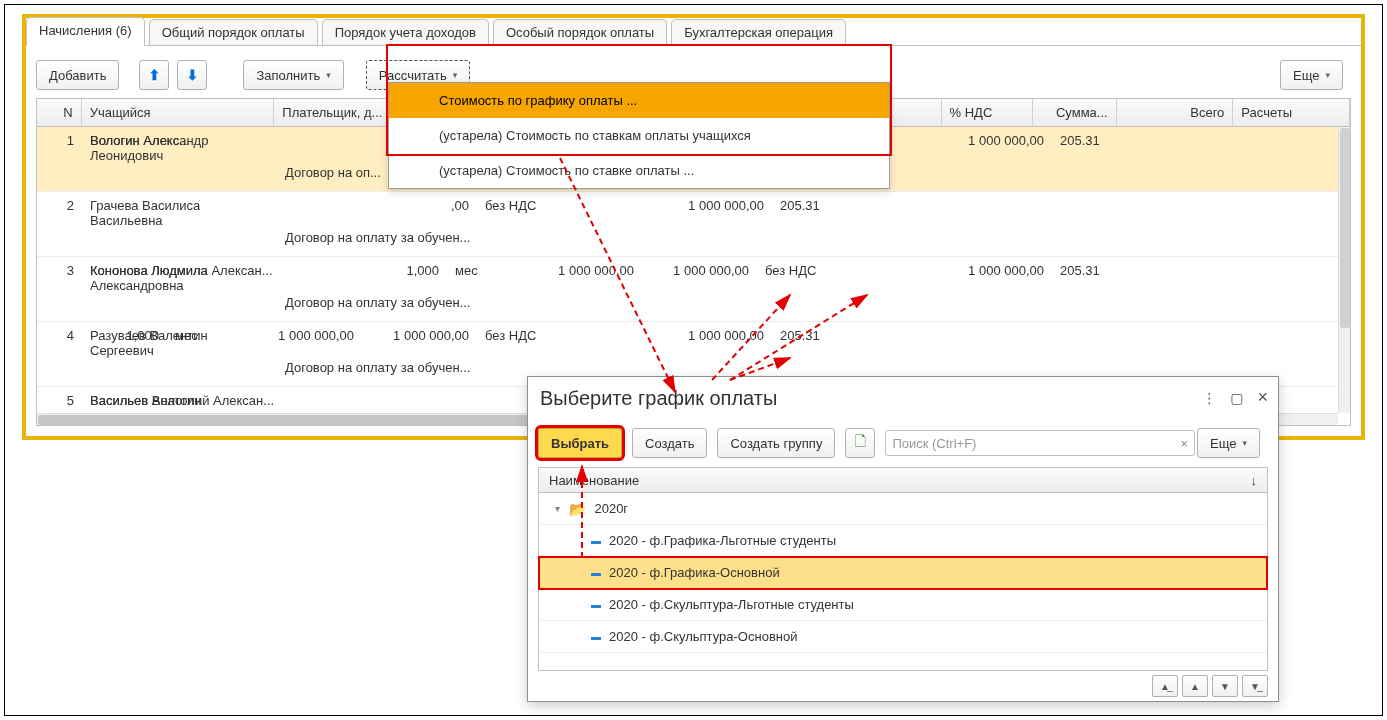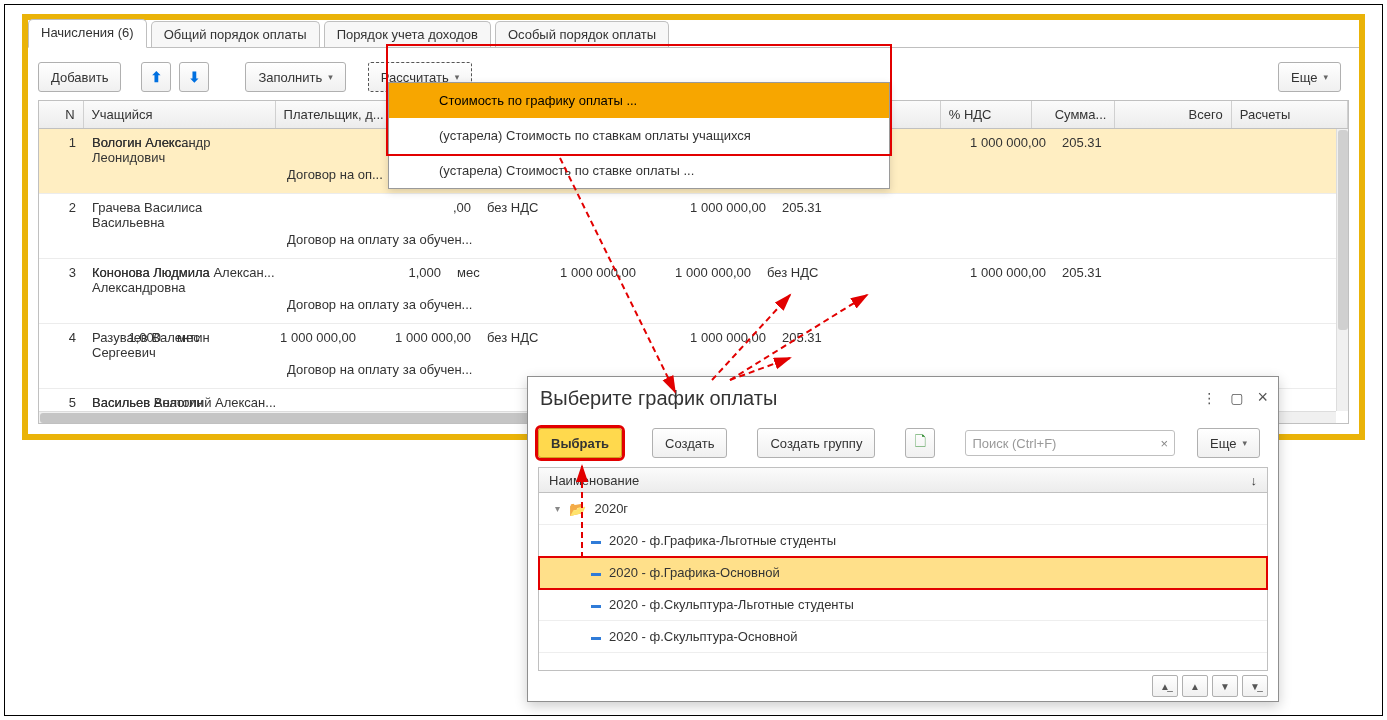--- a/index.html
+++ b/index.html
@@ -17,21 +17,21 @@
   .outer-frame {
     position: absolute;
     left: 4px; top: 4px;
     width: 1379px; height: 712px;
     border: 1px solid #000;
   }
   .inner-frame {
     position: absolute;
     left: 22px; top: 14px;
     width: 1343px; height: 426px;
-    border: 6px solid #eab308;
+    border: 4px solid #eab308;
     background: #fff;
   }
   
   .tabs {
     position: absolute; left: 0; top: -1px;
     display: flex;
     height: 28px;
   }
   .tab {
     border: 1px solid #bfbfbf;
@@ -125,21 +125,21 @@
   .popup {
     position:absolute; left:527px; top:376px; width:752px; height:326px;
     border:1px solid #8f8f8f; background:#fff; z-index:4;
     box-shadow:0 4px 12px rgba(0,0,0,.2);
   }
   .popup-title { position:absolute; left:12px; top:10px; font-size:20px; }
   .popup-controls { position:absolute; right:10px; top:10px; display:flex; gap:14px; align-items:center; color:#555; }
   .popup-controls span { cursor:pointer; font-size:14px; }
   .popup-toolbar {
     position:absolute; left:10px; top:50px; right:10px; height:32px;
-    display:flex; align-items:center; gap:22px;
+    display:flex; align-items:center; gap:2px;
   }
   .btn.primary { background:#ffd94d; border:1px solid #d0a020; font-weight:bold; }
   .btn.primary-red-outline { outline:3px solid #e20000; outline-offset:0; }
   .search-field {
     flex:1; display:flex; align-items:center; border:1px solid #bfbfbf; border-radius:3px;
     height:26px; padding:0 6px; justify-content:space-between; color:#999;
   }
   .search-field .x { color:#888; cursor:pointer; }
   .refresh-icon { color:#2d8a2d; font-size:14px; }
   .popup-listhead {
@@ -184,20 +184,21 @@
 
 <div class="outer-frame"></div>
 
 <div class="inner-frame">
   <div class="tab-border-cover"></div>
   <div class="tabs">
     <div class="tab active">Начисления (6)</div>
     <div class="tab">Общий порядок оплаты</div>
     <div class="tab">Порядок учета доходов</div>
     <div class="tab">Особый порядок оплаты</div>
+    <div class="tab">Бухгалтерская операция</div>
   </div>
 
   <div class="toolbar">
     <div class="btn">Добавить</div>
     <div style="width:12px"></div>
     <div class="btn icon">
         <span class="arrow-up-blue">⬆</span>
       </div>
     <div class="btn icon">
         <span class="arrow-down-blue">⬇</span>

